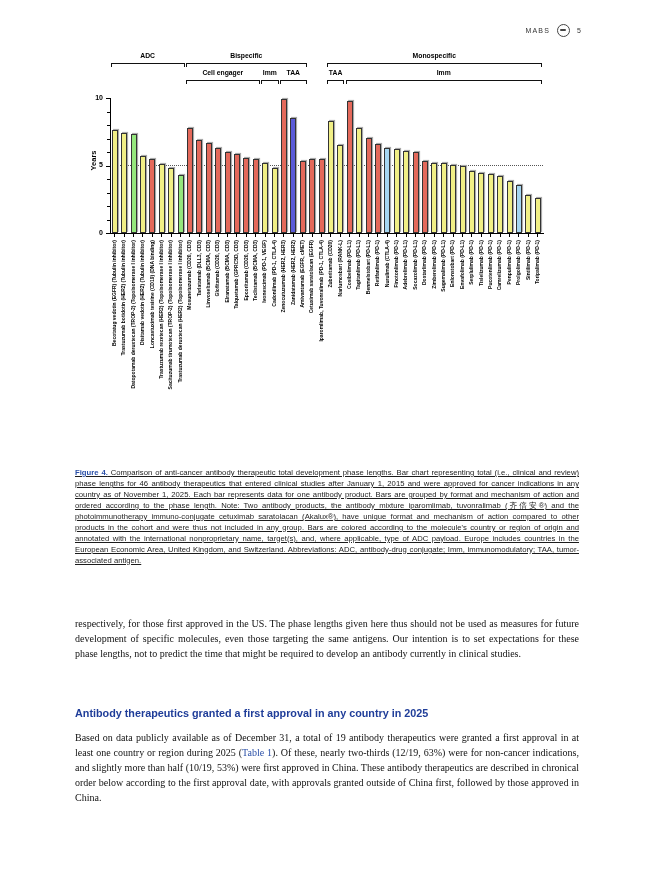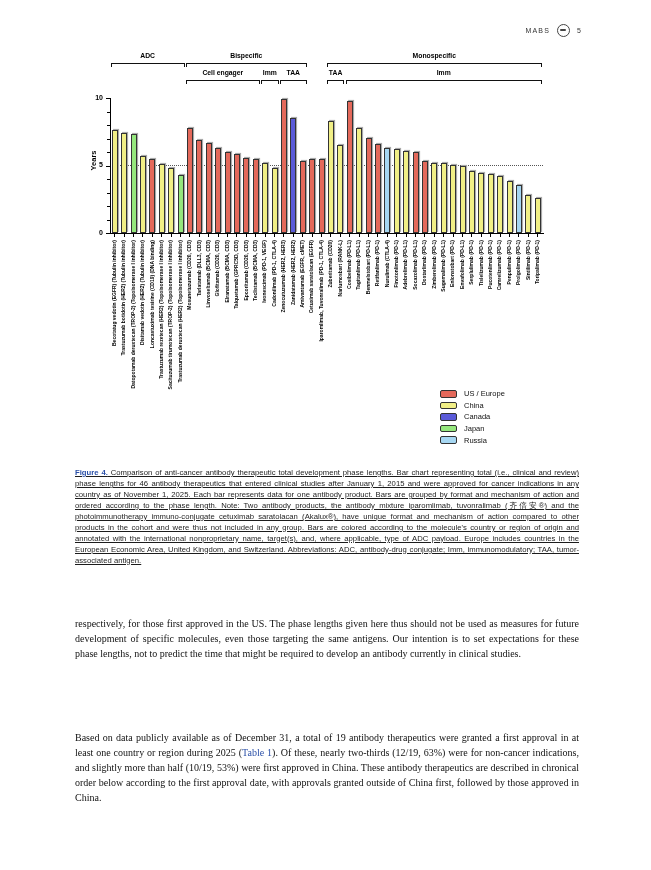--- a/index.html
+++ b/index.html
@@ -236,43 +236,22 @@
         <div class="xlabel" style="left: 383.7px; top: 188px;">Envafolimab (PD-L1)</div>
         <div class="xlabel" style="left: 393.1px; top: 188px;">Serplulimab (PD-1)</div>
         <div class="xlabel" style="left: 402.5px; top: 188px;">Tislelizumab (PD-1)</div>
         <div class="xlabel" style="left: 411.9px; top: 188px;">Pucotenlimab (PD-1)</div>
         <div class="xlabel" style="left: 421.3px; top: 188px;">Camrelizumab (PD-1)</div>
         <div class="xlabel" style="left: 430.7px; top: 188px;">Penpulimab (PD-1)</div>
         <div class="xlabel" style="left: 440.1px; top: 188px;">Prolgolimab (PD-1)</div>
         <div class="xlabel" style="left: 449.5px; top: 188px;">Sintilimab (PD-1)</div>
         <div class="xlabel" style="left: 458.9px; top: 188px;">Toripalimab (PD-1)</div>
       </div>
-    <div class="legend" id="legend">
-        <div class="legrow">
-          <div class="swatch" style="background: rgb(228, 105, 91);"></div>
-          <div class="leglabel">US / Europe</div>
-        </div>
-        <div class="legrow">
-          <div class="swatch" style="background: rgb(241, 239, 134);"></div>
-          <div class="leglabel">China</div>
-        </div>
-        <div class="legrow">
-          <div class="swatch" style="background: rgb(90, 90, 216);"></div>
-          <div class="leglabel">Canada</div>
-        </div>
-        <div class="legrow">
-          <div class="swatch" style="background: rgb(149, 231, 125);"></div>
-          <div class="leglabel">Japan</div>
-        </div>
-        <div class="legrow">
-          <div class="swatch" style="background: rgb(166, 215, 242);"></div>
-          <div class="leglabel">Russia</div>
-        </div>
-      </div>
   </div>
 
   <div class="caption"><span class="figlabel">Figure 4.</span><span> Comparison of anti-cancer antibody therapeutic total development phase lengths. Bar chart representing total (i.e., clinical and review) phase lengths for 46 antibody therapeutics that entered clinical studies after January 1, 2015 and were approved for cancer indications in any country as of November 1, 2025. Each bar represents data for one antibody product. Bars are grouped by format and mechanism of action and ordered according to the phase length. Note: Two antibody products, the antibody mixture iparomlimab, tuvonralimab (齐倍安®) and the photoimmunotherapy immuno-conjugate cetuximab saratolacan (Akalux®), have unique format and mechanism of action compared to other products in the cohort and were thus not included in any group. Bars are colored according to the molecule's country or region of origin and annotated with the international nonproprietary name, target(s), and, where applicable, type of ADC payload. Europe includes countries in the European Economic Area, United Kingdom, and Switzerland. Abbreviations: ADC, antibody-drug conjugate; Imm, immunomodulatory; TAA, tumor-associated antigen.</span></div>
 
   <div class="bodytext para1">respectively, for those first approved in the US. The phase lengths given here thus should not be used as measures for future development of specific molecules, even those targeting the same antigens. Our intention is to set expectations for these phase lengths, not to predict the time that might be required to develop an antibody currently in clinical studies.</div>
 
+  <div class="heading">Antibody therapeutics granted a first approval in any country in 2025</div>
 
   <div class="bodytext para2"><span>Based on data publicly available as of December 31, a total of 19 antibody therapeutics were granted a first approval in at least one country or region during 2025 (</span><a class="tablelink">Table 1</a><span>). Of these, nearly two-thirds (12/19, 63%) were for non-cancer indications, and slightly more than half (10/19, 53%) were first approved in China. These antibody therapeutics are described in chronical order below according to the first approval date, with approvals granted outside of China first, followed by those approved in China.</span></div>
 </div>
 
 </body></html>

